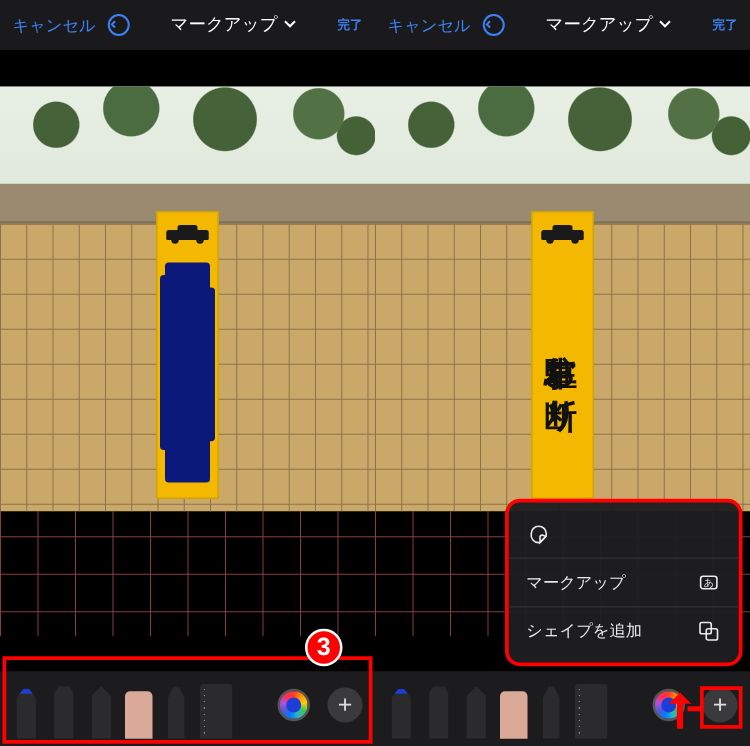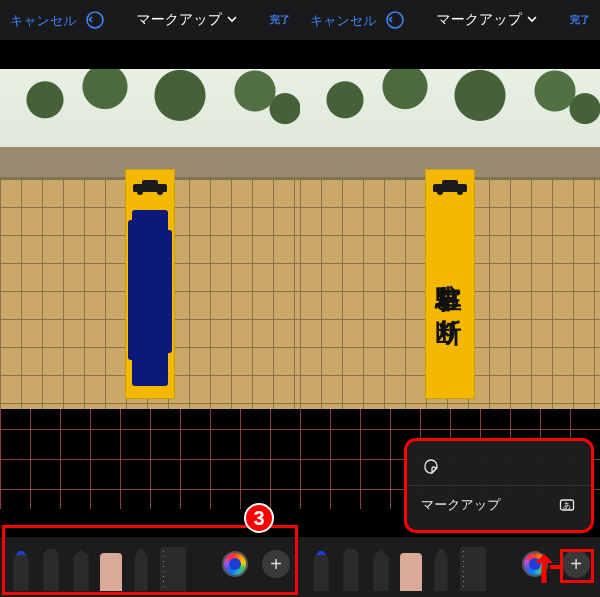--- a/index.html
+++ b/index.html
@@ -223,20 +223,29 @@
     </div>
     <div class="popup-row">
       <span>マークアップ</span>
       <span class="row-icon">
         <svg width="18" height="18" viewBox="0 0 18 18">
             <rect x="2.5" y="4" width="13" height="10" rx="2" fill="none" stroke="#eaeaea" stroke-width="1.3"></rect>
             <text x="9" y="12" text-anchor="middle" font-size="8" fill="#eaeaea">あ</text>
           </svg>
       </span>
     </div>
+    <div class="popup-row">
+      <span>シェイプを追加</span>
+      <span class="row-icon">
+        <svg width="18" height="18" viewBox="0 0 18 18">
+            <rect x="2" y="2" width="9" height="9" rx="1.5" fill="none" stroke="#eaeaea" stroke-width="1.3"></rect>
+            <rect x="7" y="7" width="9" height="9" rx="1.5" fill="none" stroke="#eaeaea" stroke-width="1.3"></rect>
+          </svg>
+      </span>
+    </div>
   </div>
 
   <div class="red-arrow">
     <div class="head"></div>
       <div class="stem"></div>
   </div>
   <div class="plus-connect"></div>
   <div class="plus-highlight"></div>
 </div>
 

